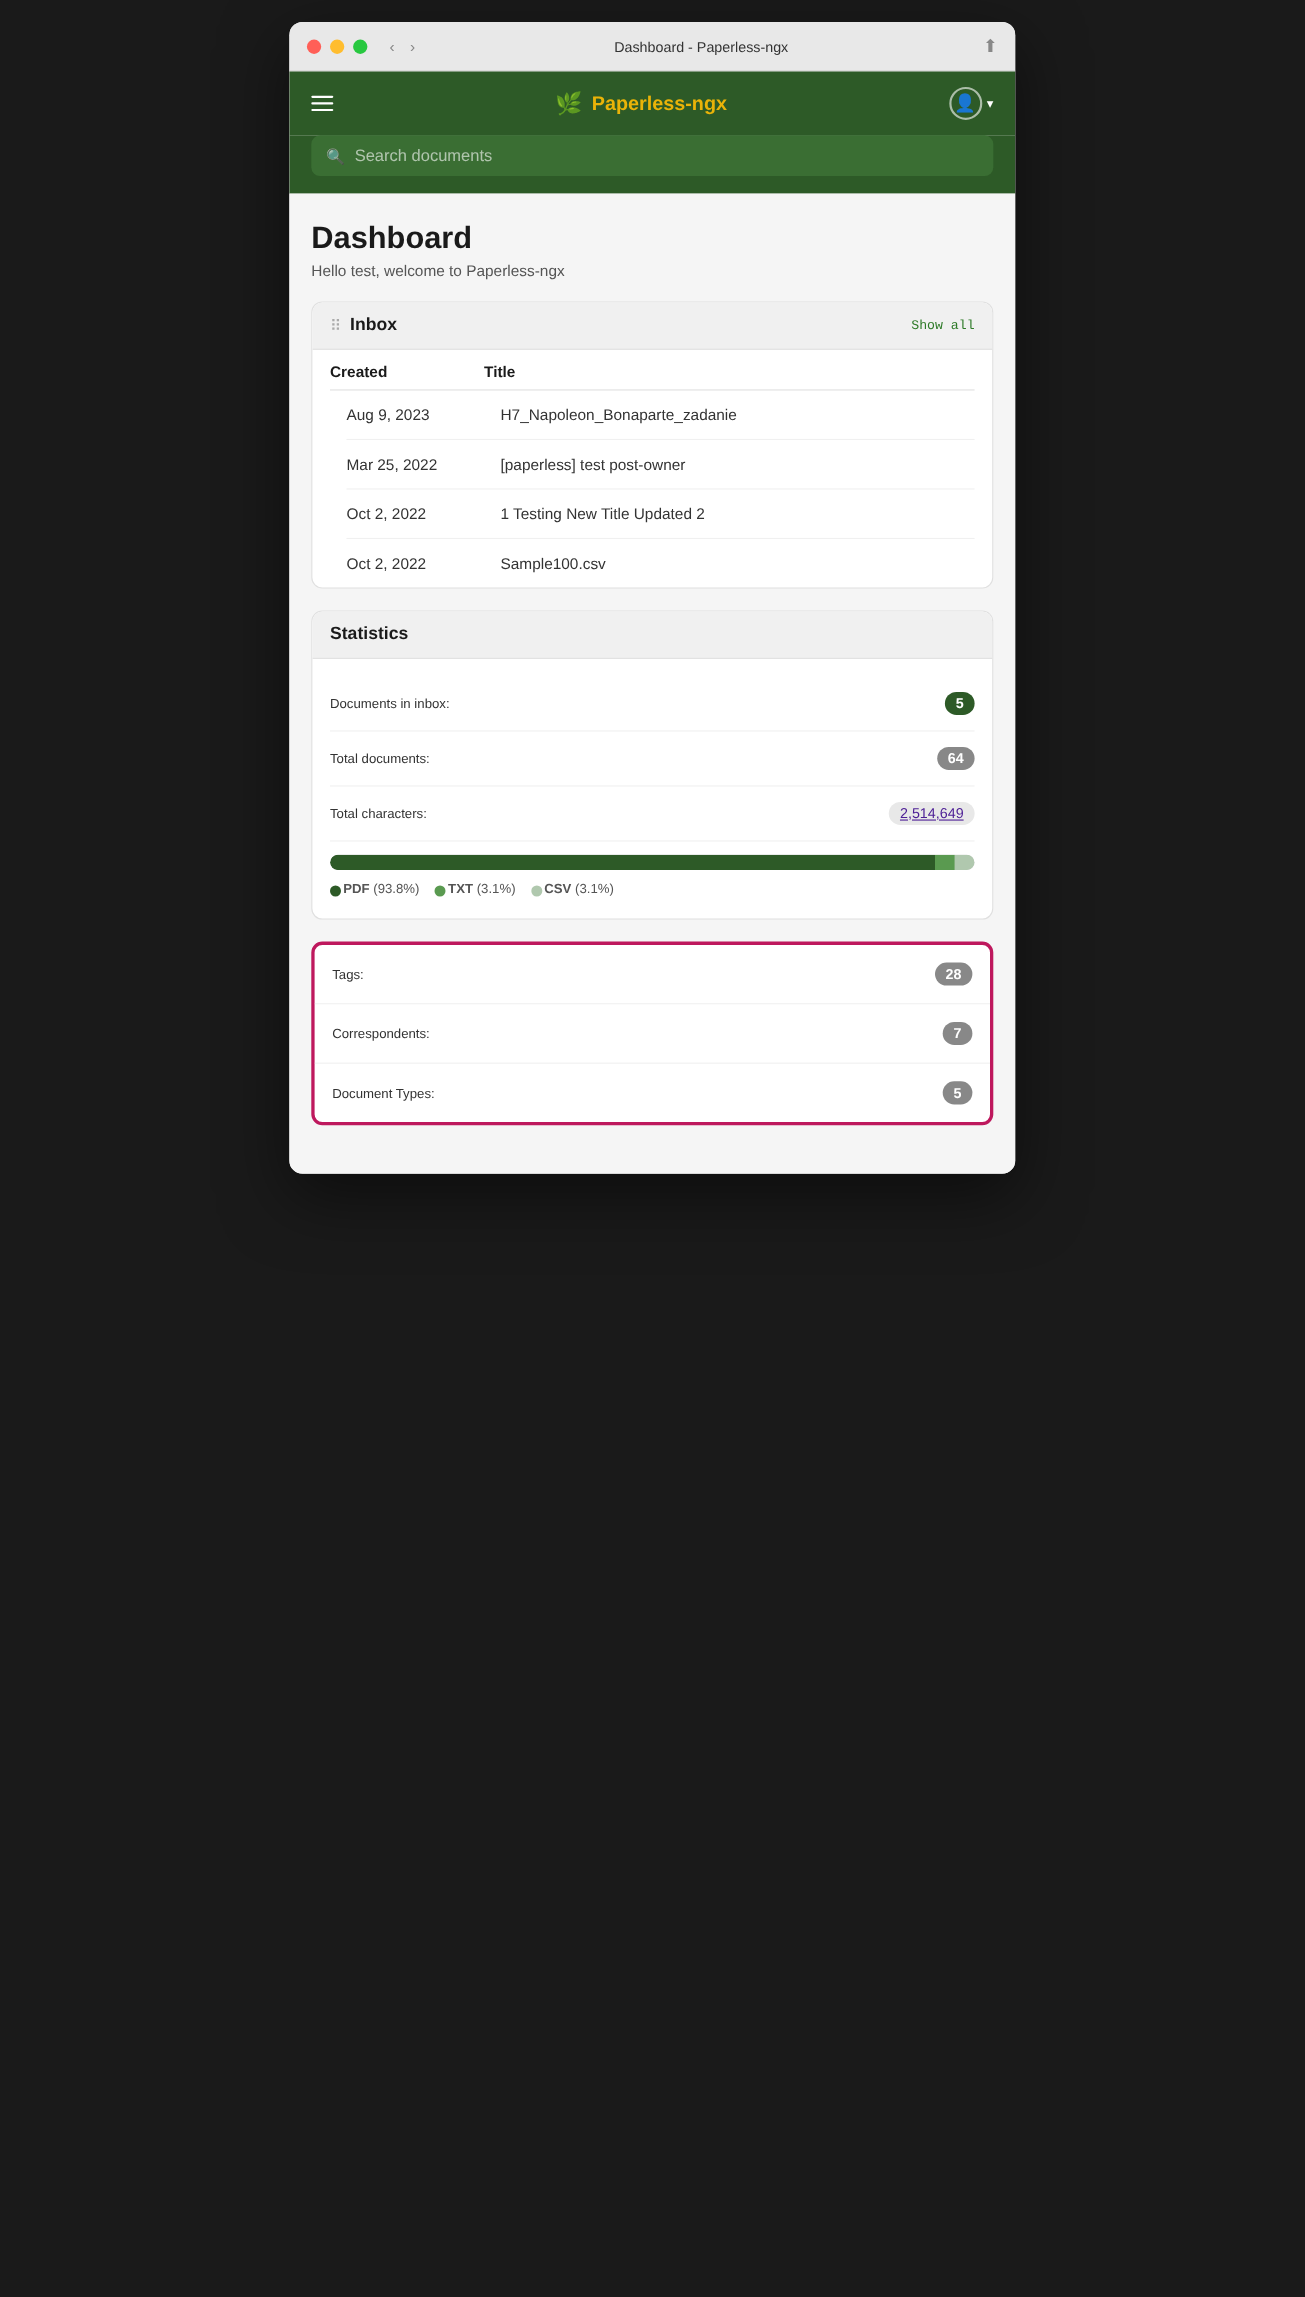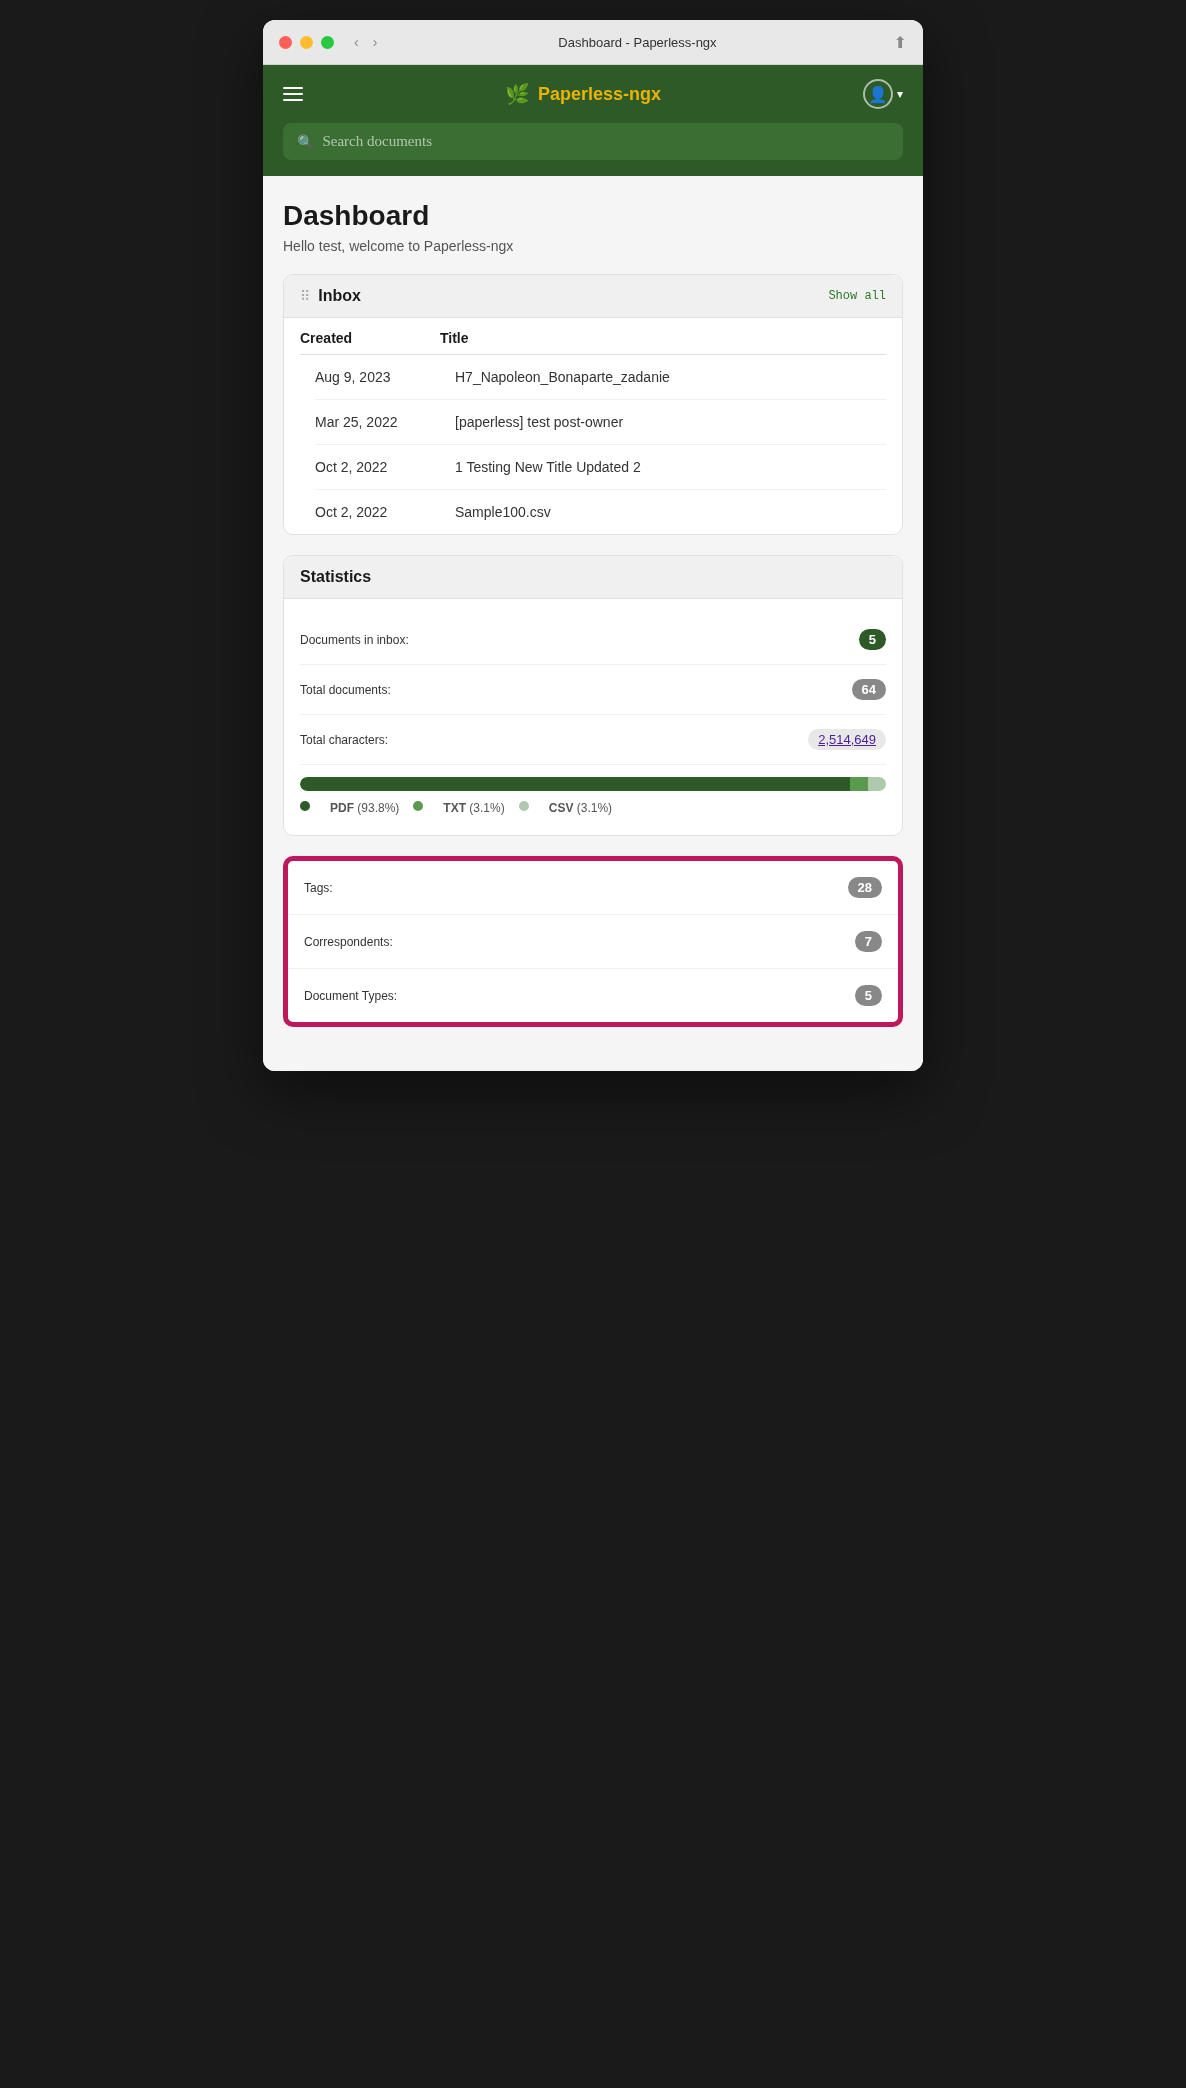--- a/index.html
+++ b/index.html
@@ -135,21 +135,21 @@
       color: rgba(255,255,255,0.7);
       font-size: 14px;
     }
     .search-input {
       background: transparent;
       border: none;
       outline: none;
       color: rgba(255,255,255,0.8);
       font-size: 15px;
       flex: 1;
-      font-family: Liberation Serif, serif;
+      font-family: Liberation Sans, sans-serif;
     }
     .search-input::placeholder {
       color: rgba(255,255,255,0.6);
     }
     
     .main-content {
       background: #f5f5f5;
       padding: 24px 20px;
     }
     .page-title {
@@ -310,36 +310,36 @@
     }
     .legend {
       display: flex;
       gap: 14px;
       font-size: 12px;
       color: #555;
       flex-wrap: wrap;
     }
     .legend-item {
       display: flex;
-      align-items: flex-start;
-      gap: 20px;
+      align-items: flex-end;
+      gap: 2px;
     }
     .legend-dot {
       width: 10px;
       height: 10px;
       border-radius: 50%;
     }
     .dot-pdf { background: #2d5a27; }
     .dot-txt { background: #5a9a50; }
     .dot-csv { background: #b0c8ae; }
     
     .secondary-stats {
       background: white;
       border-radius: 10px;
-      border: 5px solid #be185d;
+      border: 3px solid #be185d;
       overflow: hidden;
       margin-bottom: 20px;
     }
     .secondary-stat-row {
       display: flex;
       align-items: center;
       justify-content: space-between;
       padding: 16px;
       border-bottom: 1px solid #f0f0f0;
     }

